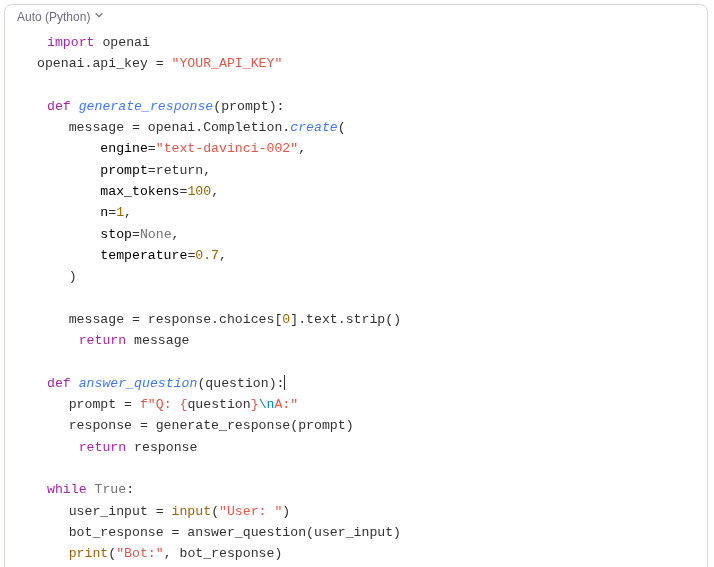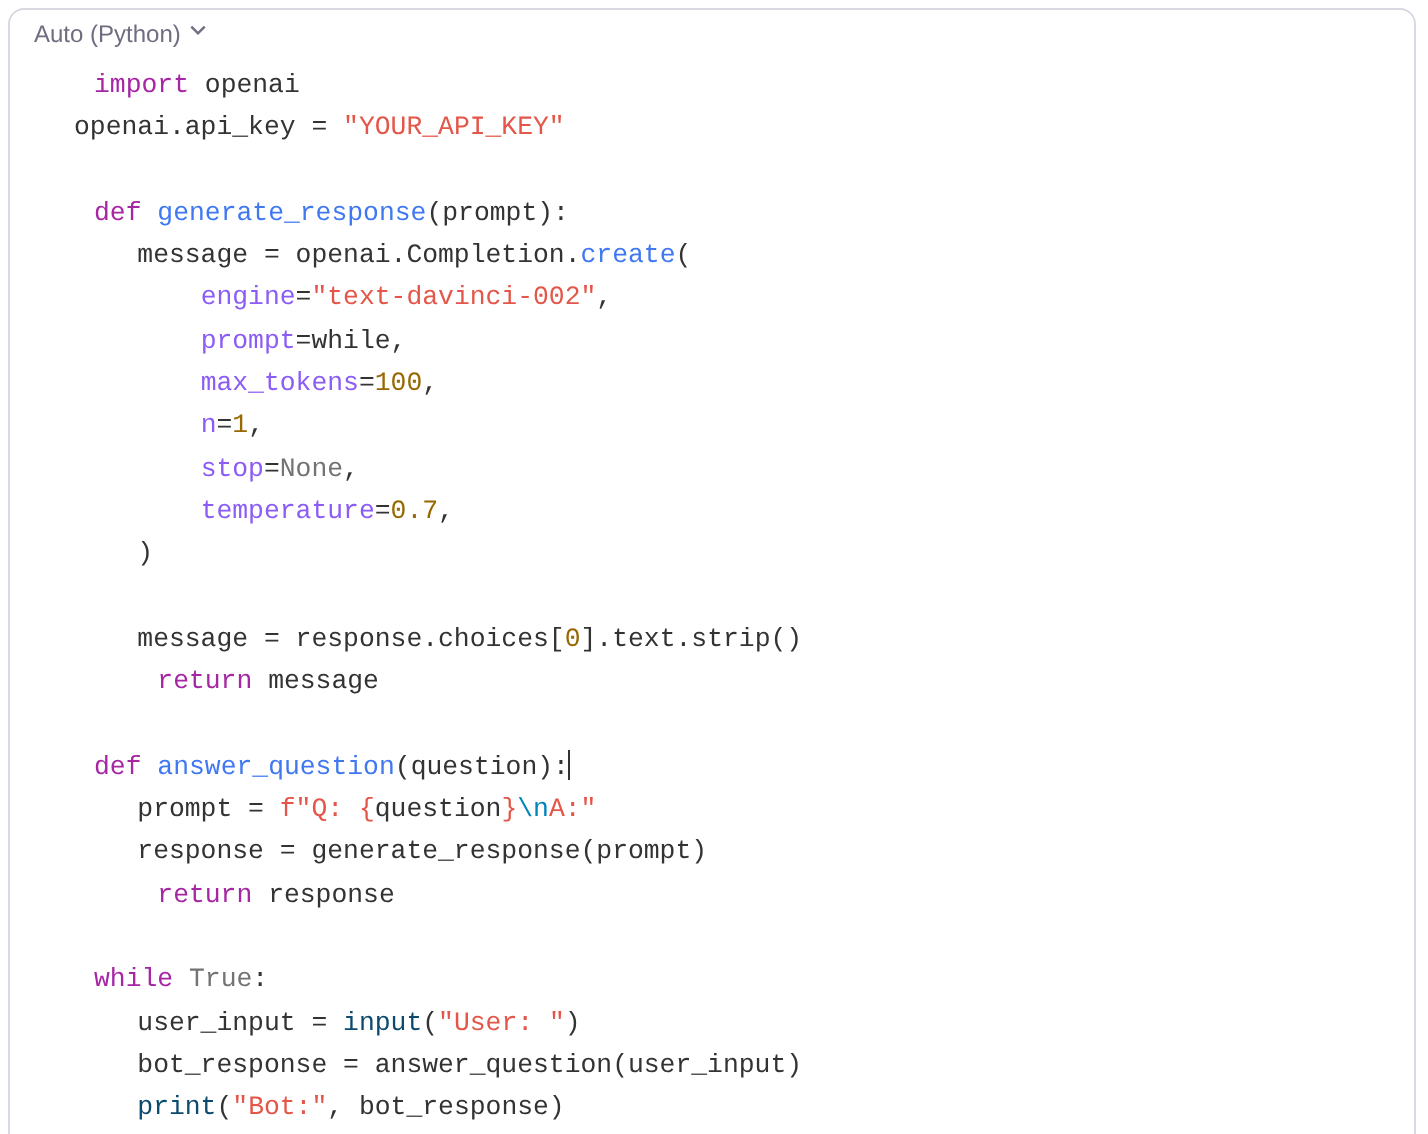--- a/index.html
+++ b/index.html
@@ -50,28 +50,28 @@
     padding: 6px 14px 18px 32px;
     font-family: "SFMono-Regular", Consolas, "Liberation Mono", Menlo, monospace;
     font-size: 13.2px;
     line-height: 21.3px;
     color: #333333;
     white-space: pre;
     overflow: auto;
   }
   
   .tok-kw     { color: #a626a4; margin-left: 10px; }
-  .tok-fn     { color: #4078f2; }  
+  .tok-fn     { color: #4078f2; font-style: italic; }  
   .tok-str    { color: #e45649; }  
   .tok-num    { color: #986801; }  
-  .tok-param  { color: #8b5cf6; }  
+  .tok-param  { color: #000000; }  
   .tok-esc    { color: #0184bc; }  
   .tok-bool   { color: #737373; }
   .tok-idx    { color: #986801; }
-  .tok-builtin{ color: #0c4a6e; }
+  .tok-builtin{ color: #a16207; }
   .cursor {
     display: inline-block;
     width: 0;
     height: 15px;
     border-left: 1px solid #333;
     vertical-align: text-bottom;
     margin-bottom: 1px;
   }
 </style>
 </head>
@@ -85,21 +85,21 @@
           <path d="M2 4 L6 8 L10 4"></path>
         </svg>
     </span>
   </div>
   <pre class="code"><span class="tok-kw">import</span> <span>openai</span>
 <span>openai.api_key = </span><span class="tok-str">"YOUR_API_KEY"</span>
 
 <span class="tok-kw">def</span> <span class="tok-fn">generate_response</span>(<span>prompt</span>):
     <span>message = openai.Completion.</span><span class="tok-fn">create</span>(
         <span class="tok-param">engine</span>=<span class="tok-str">"text-davinci-002"</span>,
-        <span class="tok-param">prompt</span>=<span>while,</span>
+        <span class="tok-param">prompt</span>=<span>return,</span>
         <span class="tok-param">max_tokens</span>=<span class="tok-num">100</span>,
         <span class="tok-param">n</span>=<span class="tok-num">1</span>,
         <span class="tok-param">stop</span>=<span class="tok-bool">None</span>,
         <span class="tok-param">temperature</span>=<span class="tok-num">0.7</span>,
     )
 
     <span>message = response.choices[</span><span class="tok-idx">0</span><span>].text.strip()</span>
     <span class="tok-kw">return</span> <span>message</span>
 
 <span class="tok-kw">def</span> <span class="tok-fn">answer_question</span>(<span>question</span>):<span class="cursor"></span>

